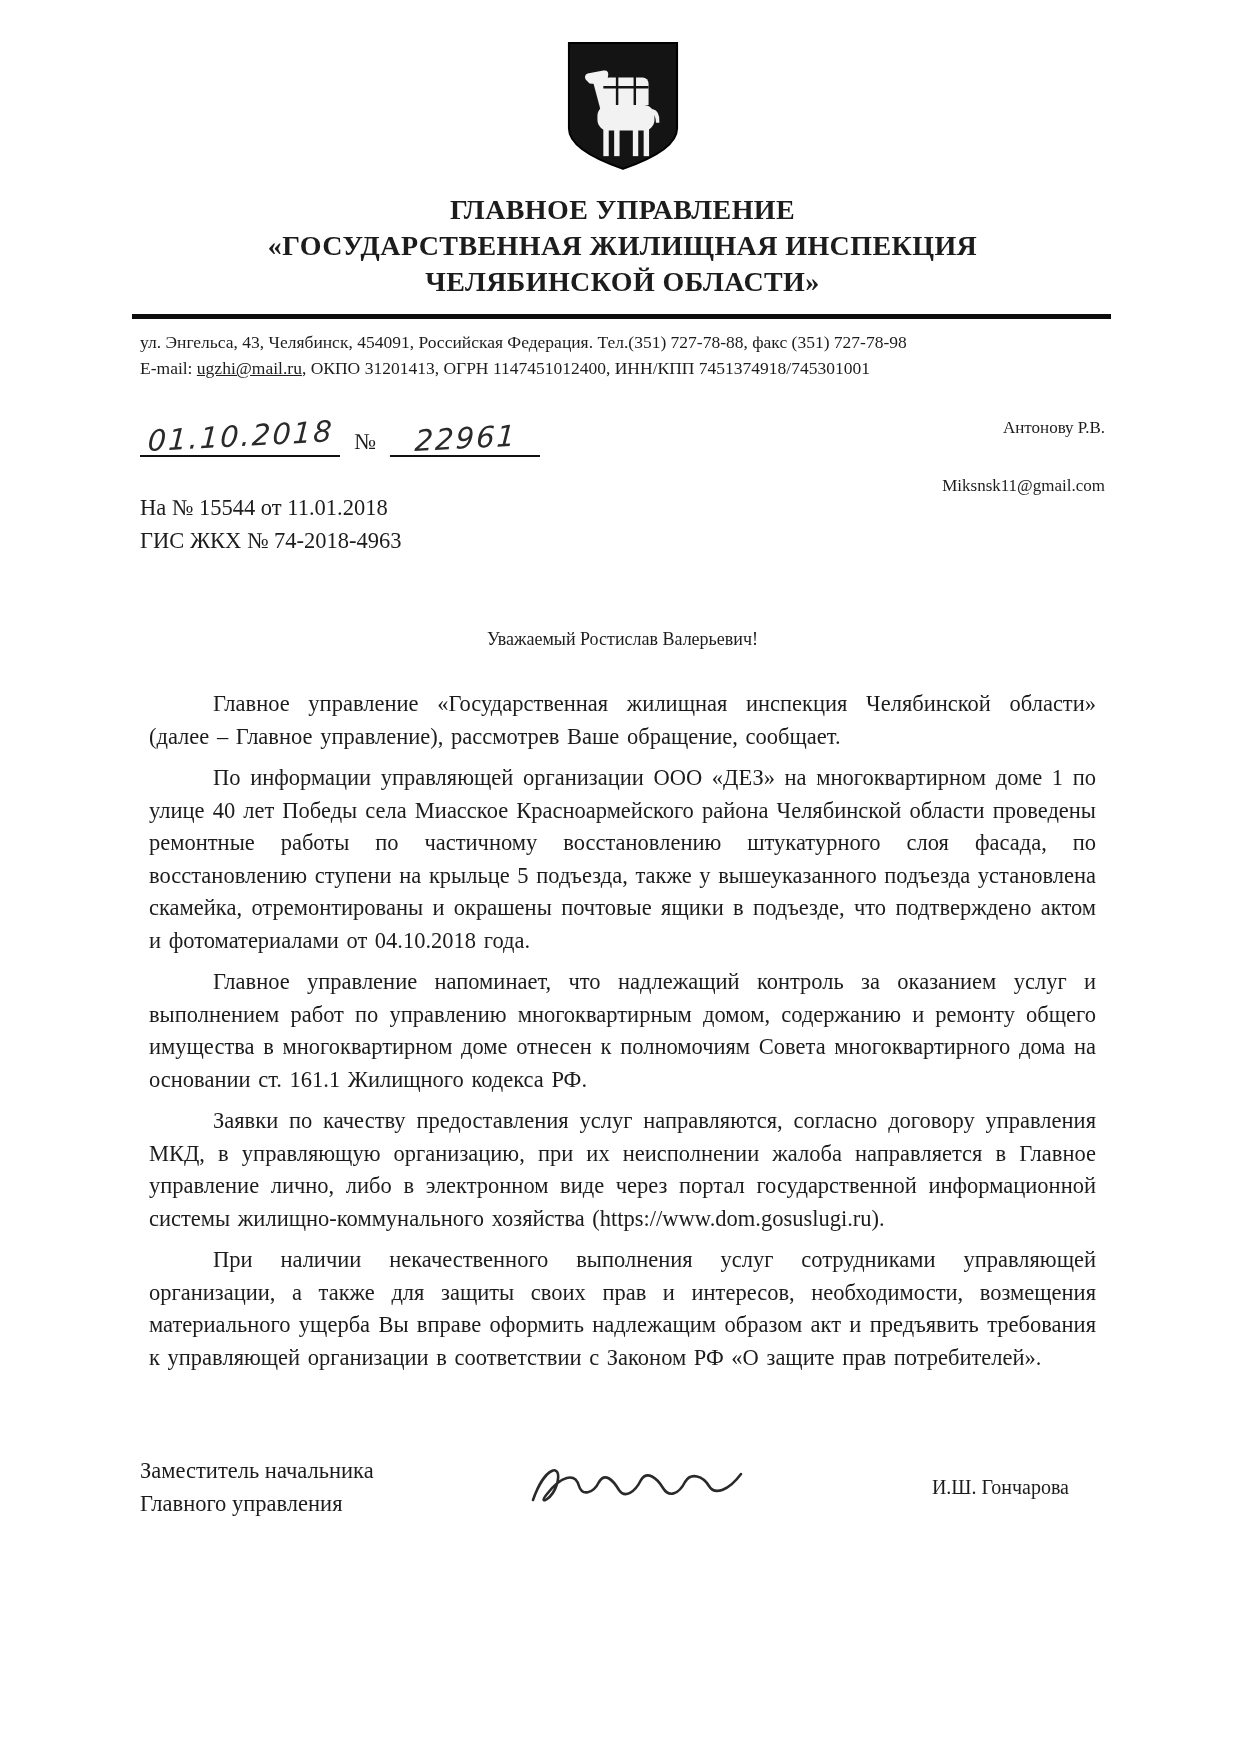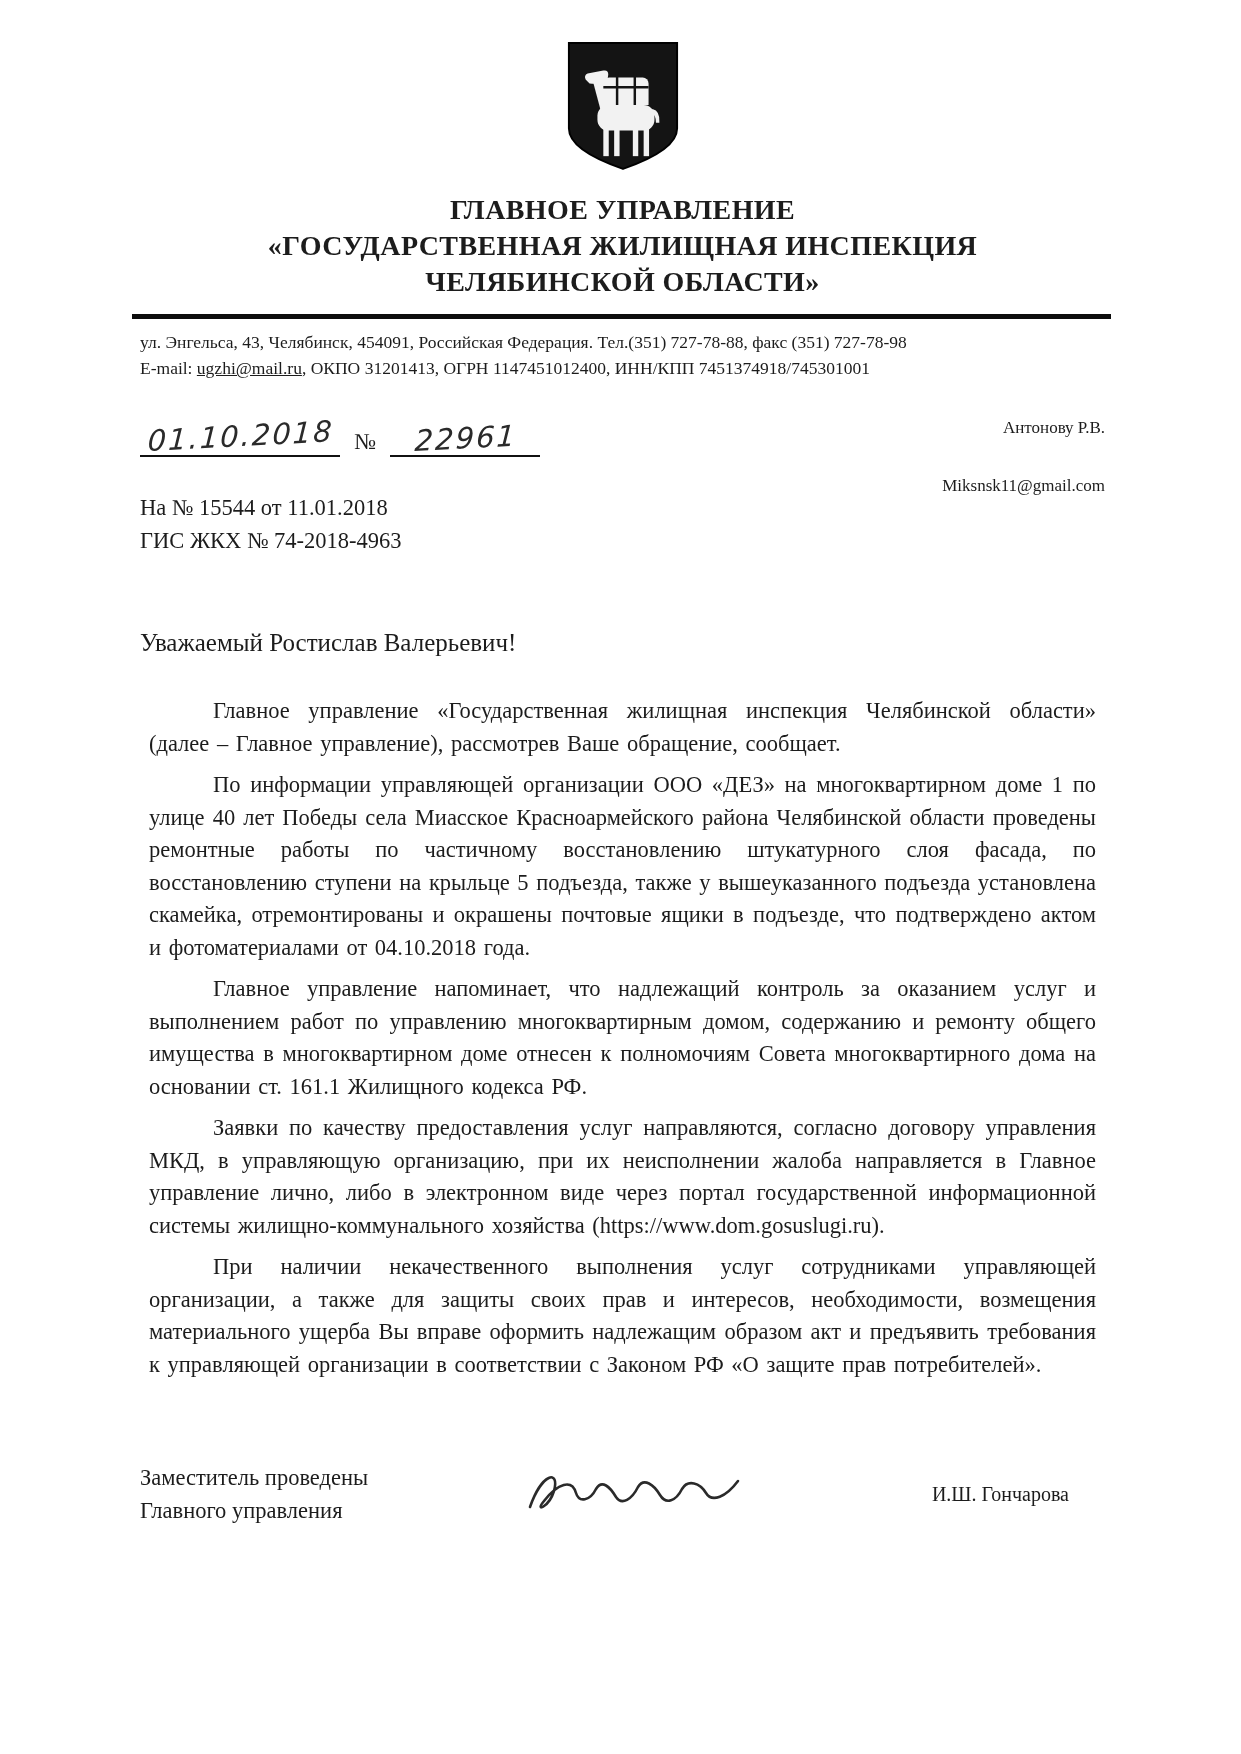--- a/index.html
+++ b/index.html
@@ -89,21 +89,22 @@
     font-size: 23px;
     padding-bottom: 2px;
   }
   .refs {
     margin-top: 34px;
     font-size: 22.5px;
     line-height: 33px;
   }
   .recipient-email { margin-top: 28px; }
   .salutation {
-    font-size: 25px;
+    text-align: center;
+    font-size: 18px;
     margin-top: 72px;
   }
   .body-text {
     margin-top: 38px;
     font-size: 22.5px;
     line-height: 32.5px;
     text-align: justify;
   }
   .body-text p {
     margin: 9px;
@@ -195,21 +196,21 @@
   <div class="body-text">
     <p>Главное управление «Государственная жилищная инспекция Челябинской области» (далее – Главное управление), рассмотрев Ваше обращение, сообщает.</p>
     <p>По информации управляющей организации ООО «ДЕЗ» на многоквартирном доме 1 по улице 40 лет Победы села Миасское Красноармейского района Челябинской области проведены ремонтные работы по частичному восстановлению штукатурного слоя фасада, по восстановлению ступени на крыльце 5 подъезда, также у вышеуказанного подъезда установлена скамейка, отремонтированы и окрашены почтовые ящики в подъезде, что подтверждено актом и фотоматериалами от 04.10.2018 года.</p>
     <p>Главное управление напоминает, что надлежащий контроль за оказанием услуг и выполнением работ по управлению многоквартирным домом, содержанию и ремонту общего имущества в многоквартирном доме отнесен к полномочиям Совета многоквартирного дома на основании ст. 161.1 Жилищного кодекса РФ.</p>
     <p>Заявки по качеству предоставления услуг направляются, согласно договору управления МКД, в управляющую организацию, при их неисполнении жалоба направляется в Главное управление лично, либо в электронном виде через портал государственной информационной системы жилищно-коммунального хозяйства (https://www.dom.gosuslugi.ru).</p>
     <p>При наличии некачественного выполнения услуг сотрудниками управляющей организации, а также для защиты своих прав и интересов, необходимости, возмещения материального ущерба Вы вправе оформить надлежащим образом акт и предъявить требования к управляющей организации в соответствии с Законом РФ «О защите прав потребителей».</p>
   </div>
 
   <div class="sign-row">
     <div class="sign-position">
-      <div>Заместитель проведены</div>
+      <div>Заместитель начальника</div>
       <div>Главного управления</div>
     </div>
     <svg class="sig-svg" width="230" height="70" viewBox="0 0 230 70" aria-hidden="true">
       <path d="M10 48 C 22 14, 40 10, 34 32 C 29 48, 14 54, 24 42 C 38 24, 52 20, 56 34 C 59 44, 70 42, 76 30 C 82 20, 90 28, 96 38 C 102 47, 112 40, 118 28 C 124 18, 134 26, 140 36 C 146 46, 156 42, 162 30 C 168 20, 180 24, 186 34 C 192 44, 206 38, 218 22" fill="none" stroke="#2a2a2a" stroke-width="2.6" stroke-linecap="round"></path>
     </svg>
     <div class="sign-name">И.Ш. Гончарова</div>
   </div>
 
   <div class="footer">
     <svg class="footer-mark" width="80" height="72" viewBox="0 0 80 72" aria-hidden="true">

